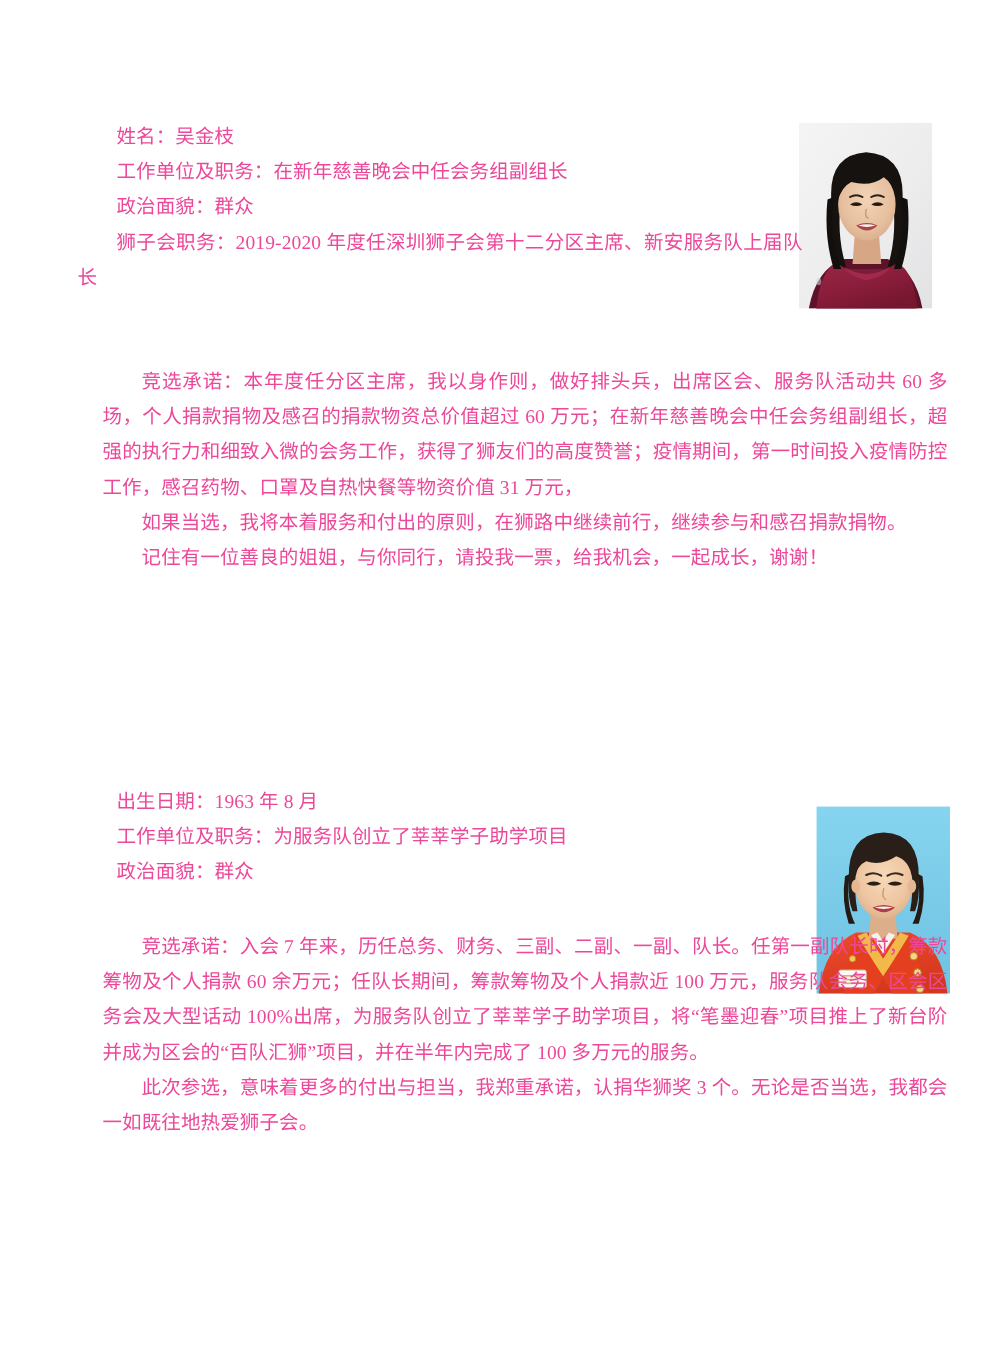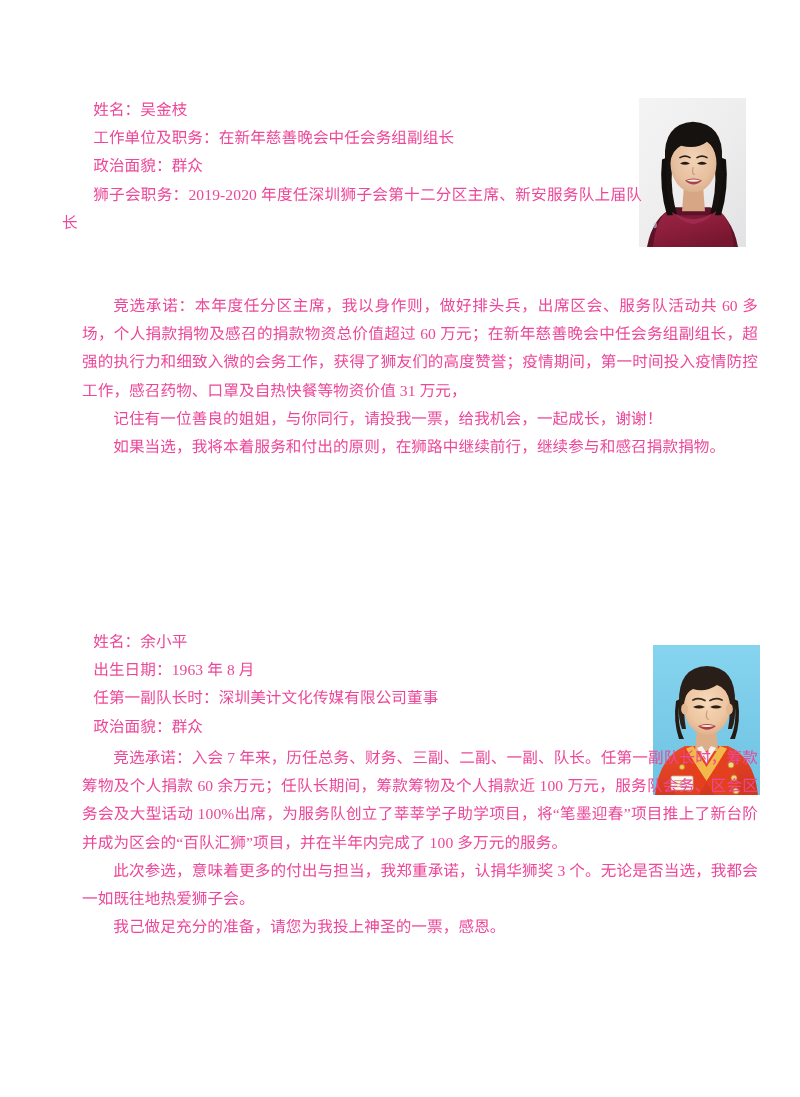--- a/index.html
+++ b/index.html
@@ -155,22 +155,22 @@
 
     <div class="info-lines">
       <p class="line indent">姓名：吴金枝</p>
       <p class="line indent">工作单位及职务：在新年慈善晚会中任会务组副组长</p>
       <p class="line indent">政治面貌：群众</p>
       <p class="para indent wrap-tail">狮子会职务：2019-2020 年度任深圳狮子会第十二分区主席、新安服务队上届队长</p>
     </div>
 
     <div class="text-flow">
       <p class="para indent">竞选承诺：本年度任分区主席，我以身作则，做好排头兵，出席区会、服务队活动共 60 多场，个人捐款捐物及感召的捐款物资总价值超过 60 万元；在新年慈善晚会中任会务组副组长，超强的执行力和细致入微的会务工作，获得了狮友们的高度赞誉；疫情期间，第一时间投入疫情防控工作，感召药物、口罩及自热快餐等物资价值 31 万元，</p>
+      <p class="para indent">如果当选，我将本着服务和付出的原则，在狮路中继续前行，继续参与和感召捐款捐物。</p>
       <p class="para indent">记住有一位善良的姐姐，与你同行，请投我一票，给我机会，一起成长，谢谢！</p>
-      <p class="para indent">如果当选，我将本着服务和付出的原则，在狮路中继续前行，继续参与和感召捐款捐物。</p>
     </div>
   </section>
 
   <section class="candidate" id="candidate-2">
 
     <div class="photo-wrap">
       <svg class="photo" viewBox="0 0 107 150" preserveAspectRatio="none">
         <defs>
           <linearGradient id="bg2" x1="0" y1="0" x2="0" y2="1">
             <stop offset="0%" stop-color="#86d4ef"></stop>
@@ -233,26 +233,24 @@
 
           <path d="M54 66 Q52 73 55.5 74.5" stroke="#cc9d79" stroke-width="1.2" fill="none" stroke-linecap="round"></path>
 
           <path d="M45 81 Q54 77 63 81 Q54 88.5 45 81 Z" fill="#ad3f44"></path>
           <path d="M46.8 81 Q54 79.2 61.2 81 Q54 83.2 46.8 81 Z" fill="#f7f2ef"></path>
         </g>
       </svg>
     </div>
 
     <div class="info-lines">
-      <p class="line indent">姓名：余小平</p>
       <p class="line indent">出生日期：1963 年 8 月</p>
-      <p class="line indent">任第一副队长时：深圳美计文化传媒有限公司董事</p>
+      <p class="line indent">工作单位及职务：为服务队创立了莘莘学子助学项目</p>
       <p class="line indent">政治面貌：群众</p>
     </div>
 
     <div class="text-flow">
       <p class="para indent">竞选承诺：入会 7 年来，历任总务、财务、三副、二副、一副、队长。任第一副队长时，筹款筹物及个人捐款 60 余万元；任队长期间，筹款筹物及个人捐款近 100 万元，服务队会务、区会区务会及大型话动 100%出席，为服务队创立了莘莘学子助学项目，将“笔墨迎春”项目推上了新台阶并成为区会的“百队汇狮”项目，并在半年内完成了 100 多万元的服务。</p>
       <p class="para indent">此次参选，意味着更多的付出与担当，我郑重承诺，认捐华狮奖 3 个。无论是否当选，我都会一如既往地热爱狮子会。</p>
-      <p class="para indent">我己做足充分的准备，请您为我投上神圣的一票，感恩。</p>
     </div>
   </section>
 
 </div>
 
 </body></html>

